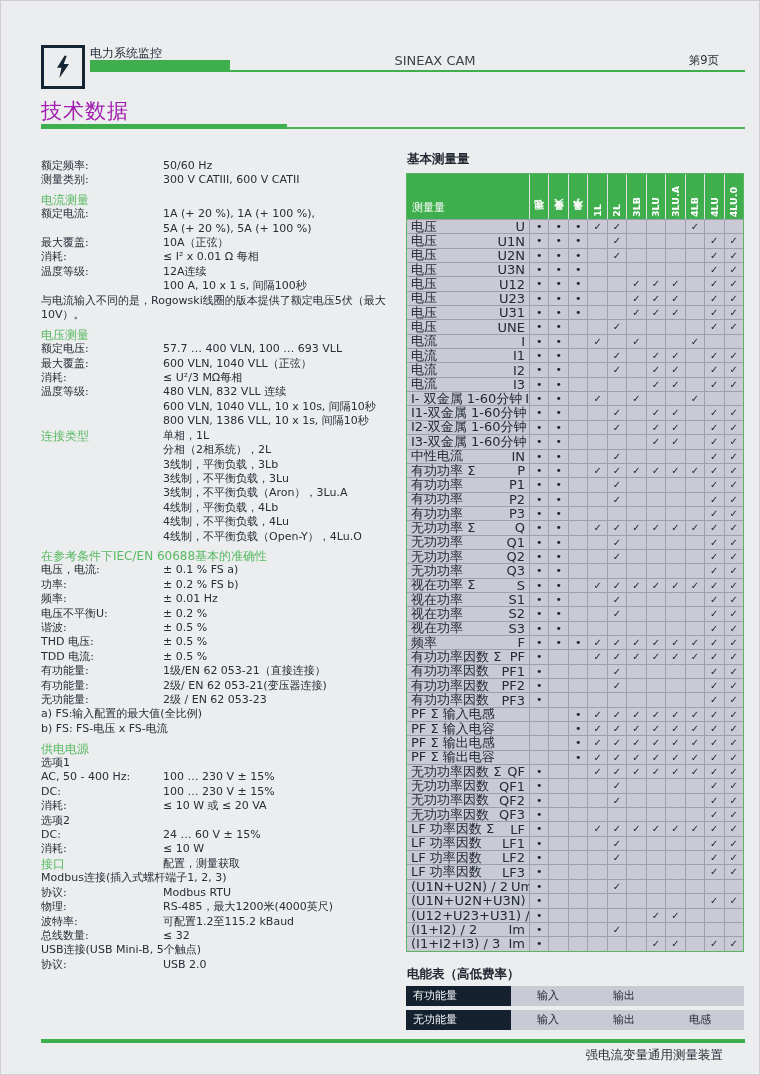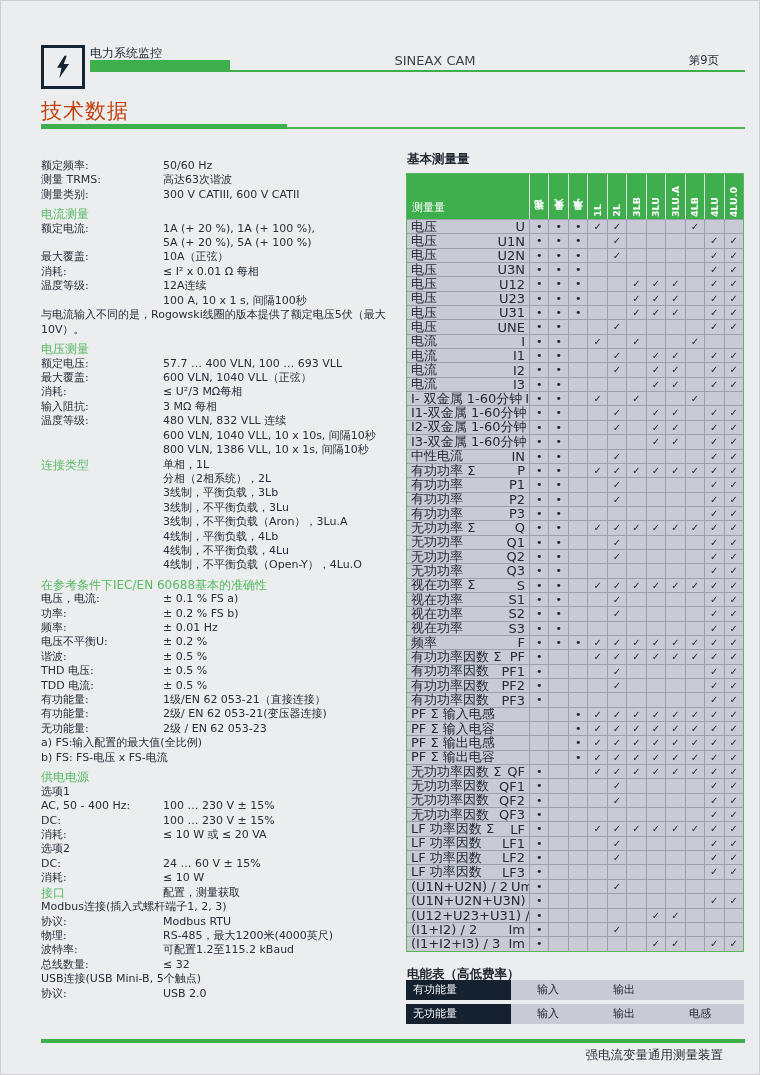--- a/index.html
+++ b/index.html
@@ -8,21 +8,21 @@
     overflow:hidden;border:1px solid #cfcfd2;box-sizing:border-box;}
   
   .logo{position:absolute;left:40px;top:44px;width:38px;height:38px;border:3px solid #152433;
     display:flex;align-items:center;justify-content:center;background:transparent;}
   .brand{position:absolute;left:89px;top:44px;font-size:12px;color:#1c2733;}
   .brand-bar{position:absolute;left:89px;top:59px;width:140px;height:12px;background:#3fae4c;}
   .brand-line{position:absolute;left:89px;top:69px;width:655px;height:2px;background:#3fae4c;}
   .doc-title{position:absolute;left:110px;right:0;top:52px;text-align:center;font-size:13px;color:#3c4048;}
   .page-num{position:absolute;top:52px;right:40px;font-size:11.5px;color:#2c323c;}
   
-  .main-title{position:absolute;left:40px;top:96px;font-size:21px;color:#c2410c;letter-spacing:1px;}
+  .main-title{position:absolute;left:40px;top:96px;font-size:21px;color:#a21caf;letter-spacing:1px;}
   .title-rule{position:absolute;left:40px;top:123px;width:704px;height:5px;}
   .title-rule .thick{position:absolute;left:0;top:0;width:246px;height:5px;background:#3fae4c;}
   .title-rule .thin{position:absolute;left:246px;right:0;bottom:0;height:2.5px;background:#4cb457;}
   
   .specs{position:absolute;left:40px;top:158px;width:358px;}
   .spec-row{display:grid;grid-template-columns:122px 1fr;font-size:11px;line-height:14.4px;}
   .spec-row .v{white-space:pre-line;}
   .spec-h{color:#58ba62;font-size:12px;line-height:14.4px;margin-top:5px;}
   .green-label .l{color:#58ba62;font-size:12px;}
   .spec-note{font-size:11px;line-height:14.6px;}
@@ -38,21 +38,21 @@
   .rot{writing-mode:vertical-rl;transform:rotate(180deg);color:#fff;font-size:9.5px;
     font-weight:bold;line-height:1;white-space:nowrap;}
   .t-row{display:flex;height:13.35px;border-top:1px solid #9aa0ac;align-items:stretch;}
   .t-row .t-lbl{display:flex;justify-content:space-between;align-items:center;
     padding:0 4px;font-size:13px;color:#232b36;white-space:nowrap;overflow:hidden;}
   .sym{margin-left:3px;}
   .t-cell{flex:1;border-left:1px solid #9aa0ac;text-align:center;font-size:9px;
     line-height:13.3px;color:#1d242e;overflow:hidden;}
   .dot{font-size:11px;}
   .chk{font-size:10px;font-weight:bold;}
-  .energy-title{margin-top:14px;margin-bottom:0;}
+  .energy-title{margin-top:14px;margin-bottom:6px;}
   .e-row{display:flex;height:20px;margin-bottom:4px;background:#c9cad3;gap:20px;}
   .e-lbl{width:105px;flex:none;background:#15212f;color:#f2f4f6;font-size:11px;
     display:flex;align-items:center;padding-left:7px;box-sizing:border-box;}
   .e-cell{width:56px;flex:none;display:flex;align-items:center;padding-left:6px;
     font-size:11px;color:#232b36;box-sizing:border-box;}
   
   .footer-rule{position:absolute;left:40px;top:1038px;width:704px;height:3.5px;background:#3fae4c;}
   .footer-text{position:absolute;right:36px;top:1046px;font-size:12.5px;color:#262c36;}
 </style>
 </head>
@@ -76,24 +76,20 @@
     <div class="thick"></div>
     <div class="thin"></div>
   </div>
 
   <div class="specs">
       <div class="spec-row">
         <div class="l">额定频率:</div>
         <div class="v">50/60 Hz</div>
       </div>
       <div class="spec-row">
-        <div class="l">测量 TRMS:</div>
-        <div class="v">高达63次谐波</div>
-      </div>
-      <div class="spec-row">
         <div class="l">测量类别:</div>
         <div class="v">300 V CATIII, 600 V CATII</div>
       </div>
       <div class="spec-h">电流测量</div>
       <div class="spec-row">
         <div class="l">额定电流:</div>
         <div class="v">1A (+ 20 %), 1A (+ 100 %),
 5A (+ 20 %), 5A (+ 100 %)</div>
       </div>
       <div class="spec-row">
@@ -115,24 +111,20 @@
         <div class="l">额定电压:</div>
         <div class="v">57.7 … 400 VLN, 100 … 693 VLL</div>
       </div>
       <div class="spec-row">
         <div class="l">最大覆盖:</div>
         <div class="v">600 VLN, 1040 VLL（正弦）</div>
       </div>
       <div class="spec-row">
         <div class="l">消耗:</div>
         <div class="v">≤ U²/3 MΩ每相</div>
-      </div>
-      <div class="spec-row">
-        <div class="l">输入阻抗:</div>
-        <div class="v">3 MΩ 每相</div>
       </div>
       <div class="spec-row">
         <div class="l">温度等级:</div>
         <div class="v">480 VLN, 832 VLL 连续
 600 VLN, 1040 VLL, 10 x 10s, 间隔10秒
 800 VLN, 1386 VLL, 10 x 1s, 间隔10秒</div>
       </div>
       <div class="spec-row green-label">
         <div class="l">连接类型</div>
         <div class="v">单相，1L

